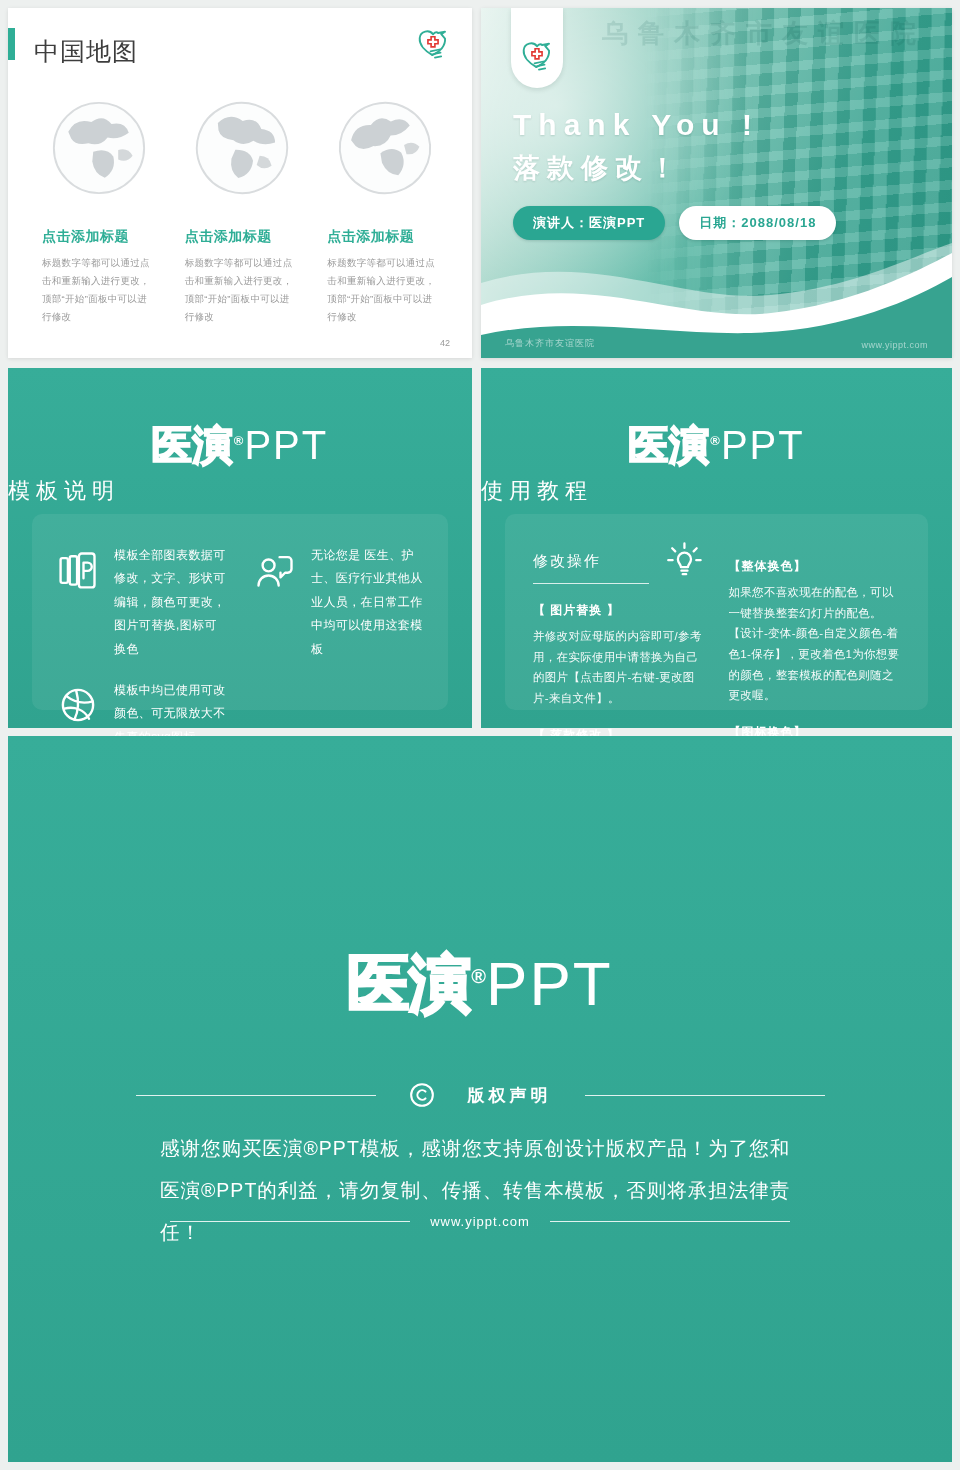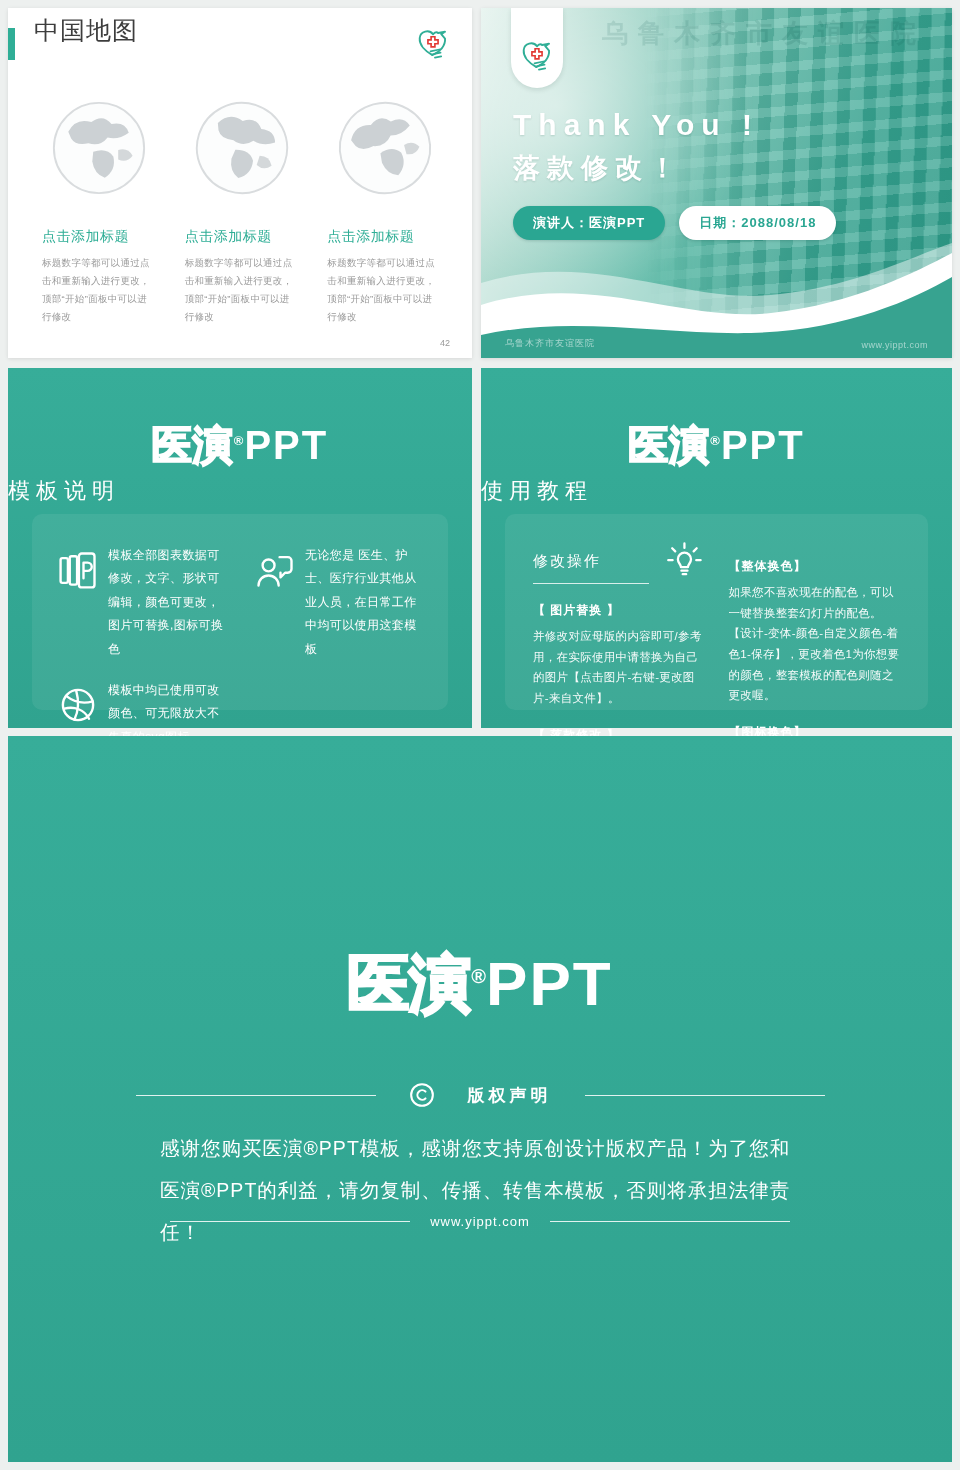--- a/index.html
+++ b/index.html
@@ -8,25 +8,25 @@
     background:#edf0ef;
     font-family:"Liberation Sans","DejaVu Sans",sans-serif;
     overflow:hidden;
   }
   .abs{position:absolute;}
 
   
   .slide-map{left:8px;top:8px;width:464px;height:350px;background:#fff;
     box-shadow:0 1px 4px rgba(0,0,0,.10);}
   .accent-bar{left:0;top:20px;width:7px;height:32px;background:#2fae96;}
-  .map-title{left:26px;top:6px;font-size:25px;color:#3d3d3d;font-weight:500;letter-spacing:1px;}
+  .map-title{left:26px;top:27px;font-size:25px;color:#3d3d3d;font-weight:500;letter-spacing:1px;}
   .map-logo{right:20px;top:18px;width:38px;height:38px;}
   .map-cols{left:34px;right:30px;top:92px;display:grid;grid-template-columns:1fr 1fr 1fr;column-gap:28px;}
   .globe{width:96px;height:96px;margin:0 auto;display:block;}
-  .col-head{margin-top:32px;font-size:14px;font-weight:400;color:#2fae96;letter-spacing:.5px;}
+  .col-head{margin-top:32px;font-size:14px;font-weight:700;color:#2fae96;letter-spacing:.5px;}
   .col-body{margin-top:8px;font-size:9.5px;line-height:1.9;color:#9a9a9a;letter-spacing:.3px;}
   .page-num{right:22px;bottom:10px;font-size:9px;color:#999;}
 
   
   .slide-thanks{left:481px;top:8px;width:471px;height:350px;overflow:hidden;
     box-shadow:0 1px 4px rgba(0,0,0,.10);}
   .thx-grad{inset:0;
     background:
       radial-gradient(circle at 16% 28%, rgba(255,255,255,.55), rgba(255,255,255,0) 42%),
       linear-gradient(112deg,#e4f2ed 0%,#acd9cd 20%,#63bcaa 48%,#3aa794 72%,#2f9e8b 100%);}
@@ -59,27 +59,27 @@
   .panel{background:linear-gradient(180deg,#37ad99,#30a38f);}
   .panel-notes{left:8px;top:368px;width:464px;height:360px;}
   .panel-tut{left:481px;top:368px;width:471px;height:360px;}
   .brand{width:100%;text-align:center;color:#fff;}
   .brand-sm{top:50px;font-size:40px;font-weight:700;letter-spacing:1px;}
   .brand-cn{font-weight:700;color:#fff;}
   @supports ((-webkit-text-stroke:2px #fff)){
     .brand-cn{color:transparent;-webkit-text-stroke:2.2px #fff;}
   }
   .brand-reg{font-size:13px;vertical-align:super;font-weight:700;}
-  .brand-en{font-weight:700;letter-spacing:2px;}
+  .brand-en{font-weight:400;letter-spacing:2px;}
   .panel-sub{top:108px;width:100%;text-align:left;font-size:22px;color:#fff;letter-spacing:6px;}
   .panel-card{left:24px;right:24px;top:146px;bottom:18px;
     background:rgba(255,255,255,.07);border-radius:10px;}
   .notes-grid{position:absolute;inset:0;display:grid;grid-template-columns:1fr 1fr;
     grid-template-rows:1fr 1fr;padding:30px 24px;box-sizing:border-box;column-gap:26px;row-gap:18px;}
-  .note-item{display:flex;align-items:flex-start;gap:8px;color:#fff;}
+  .note-item{display:flex;align-items:flex-start;gap:14px;color:#fff;}
   .note-item svg{width:44px;height:44px;flex:0 0 44px;margin-top:4px;}
   .note-text{font-size:12px;line-height:1.95;letter-spacing:.4px;font-weight:500;}
 
   .tut-grid{position:absolute;inset:0;display:grid;grid-template-columns:1fr 1fr;
     padding:26px 28px;box-sizing:border-box;column-gap:24px;color:#fff;}
   .tut-head{display:flex;align-items:flex-end;gap:14px;}
   .tut-head-label{flex:1;font-size:15px;letter-spacing:2px;padding-bottom:12px;
     border-bottom:1px solid rgba(255,255,255,.8);}
   .tut-head svg{width:42px;height:42px;margin-bottom:2px;}
   .tut-block{margin-top:18px;}

